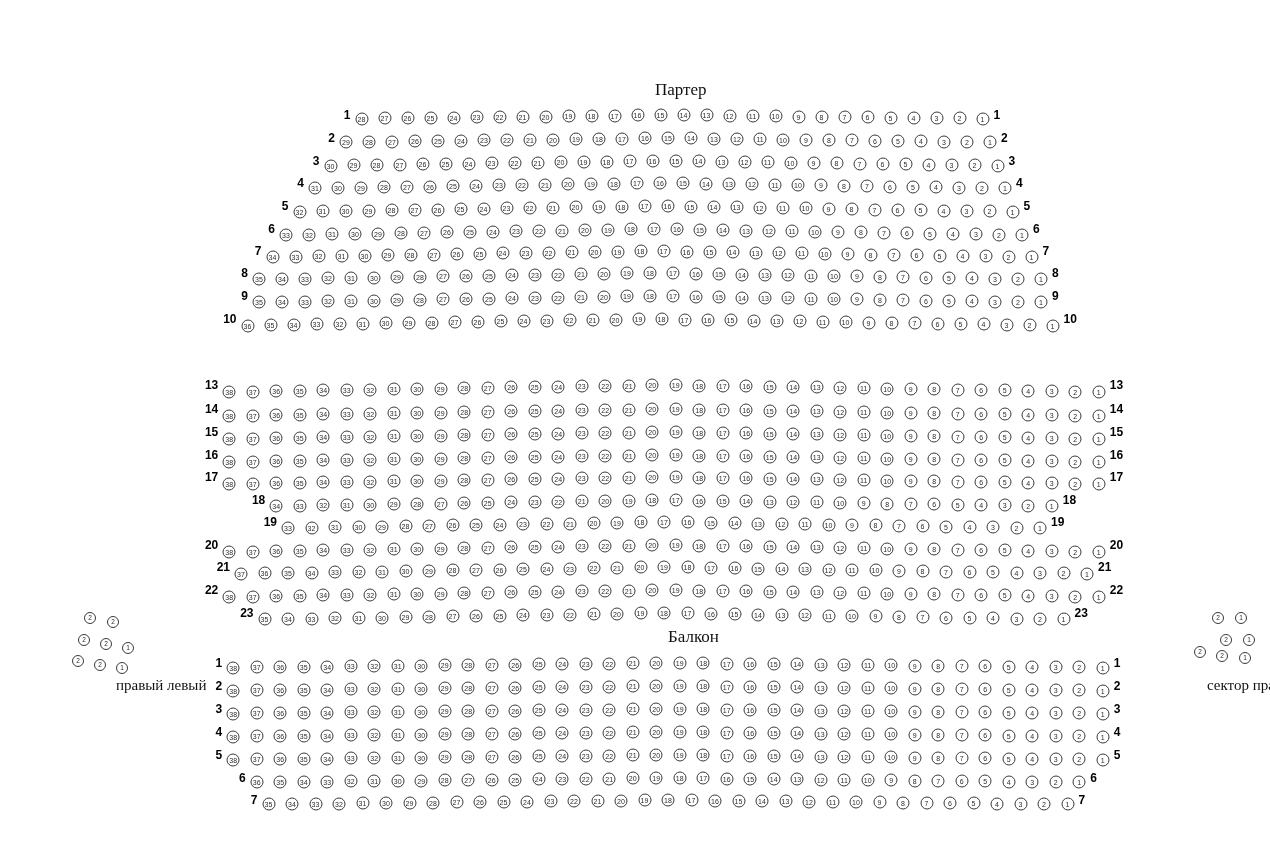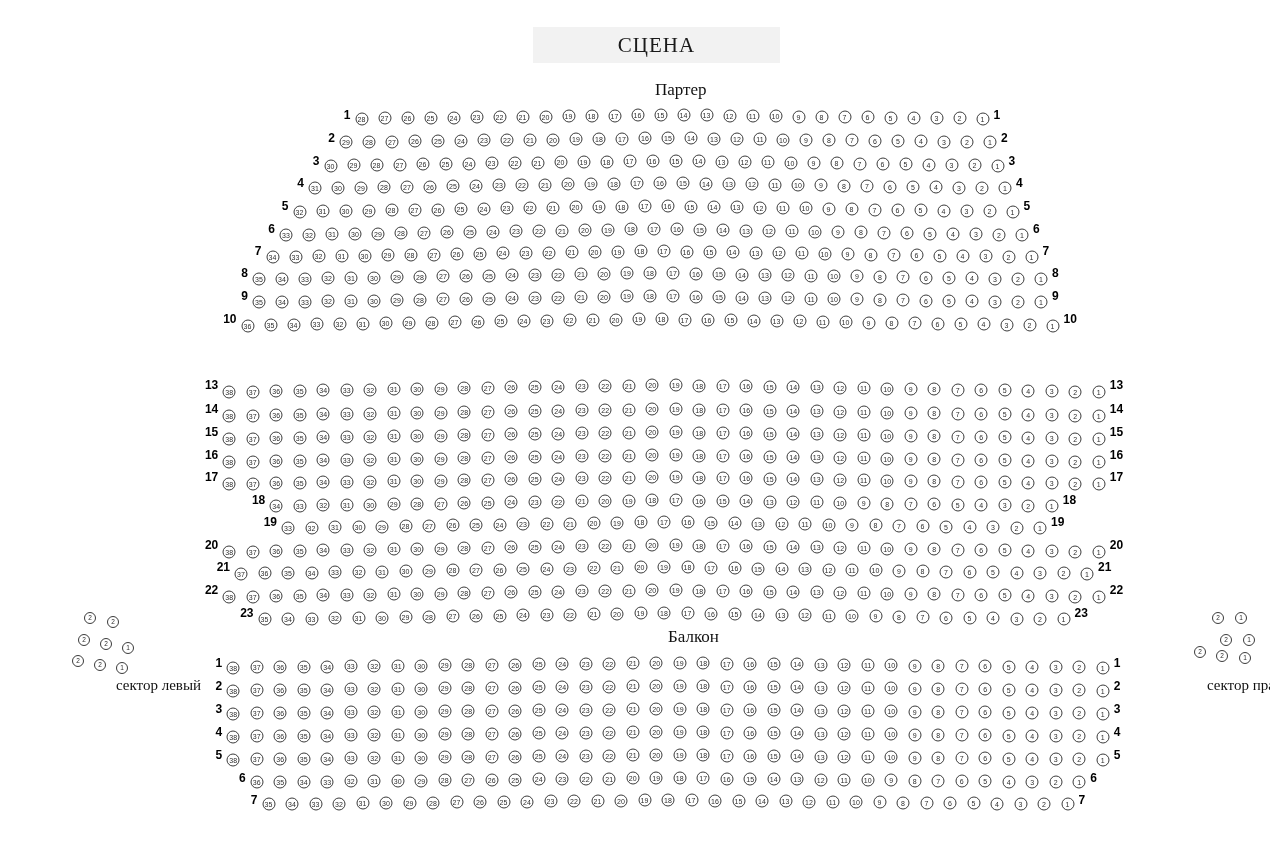--- a/index.html
+++ b/index.html
@@ -88,26 +88,25 @@
     height: 12px;
     font-size: 6.5px;
     line-height: 10px;
   }
 </style>
 </head>
 <body>
 
 <div id="hall">
 
-  <div class="stage-label">СЦЕНА</div>
 
   <div class="zone-title zone-parter">Партер</div>
   <div class="zone-title zone-balkon">Балкон</div>
 
-  <div class="sector-label sector-left">сектор левый</div>
+  <div class="sector-label sector-left">правый левый</div>
   <div class="sector-label sector-right">сектор правый</div>
 
   <div id="seats-layer">
       <div class="seat" style="left: 361.5px; top: 118.713px;">28</div>
       <div class="seat" style="left: 384.5px; top: 118.438px;">27</div>
       <div class="seat" style="left: 407.5px; top: 118.162px;">26</div>
       <div class="seat" style="left: 430.5px; top: 117.888px;">25</div>
       <div class="seat" style="left: 453.5px; top: 117.612px;">24</div>
       <div class="seat" style="left: 476.5px; top: 117.338px;">23</div>
       <div class="seat" style="left: 499.5px; top: 117.062px;">22</div>

